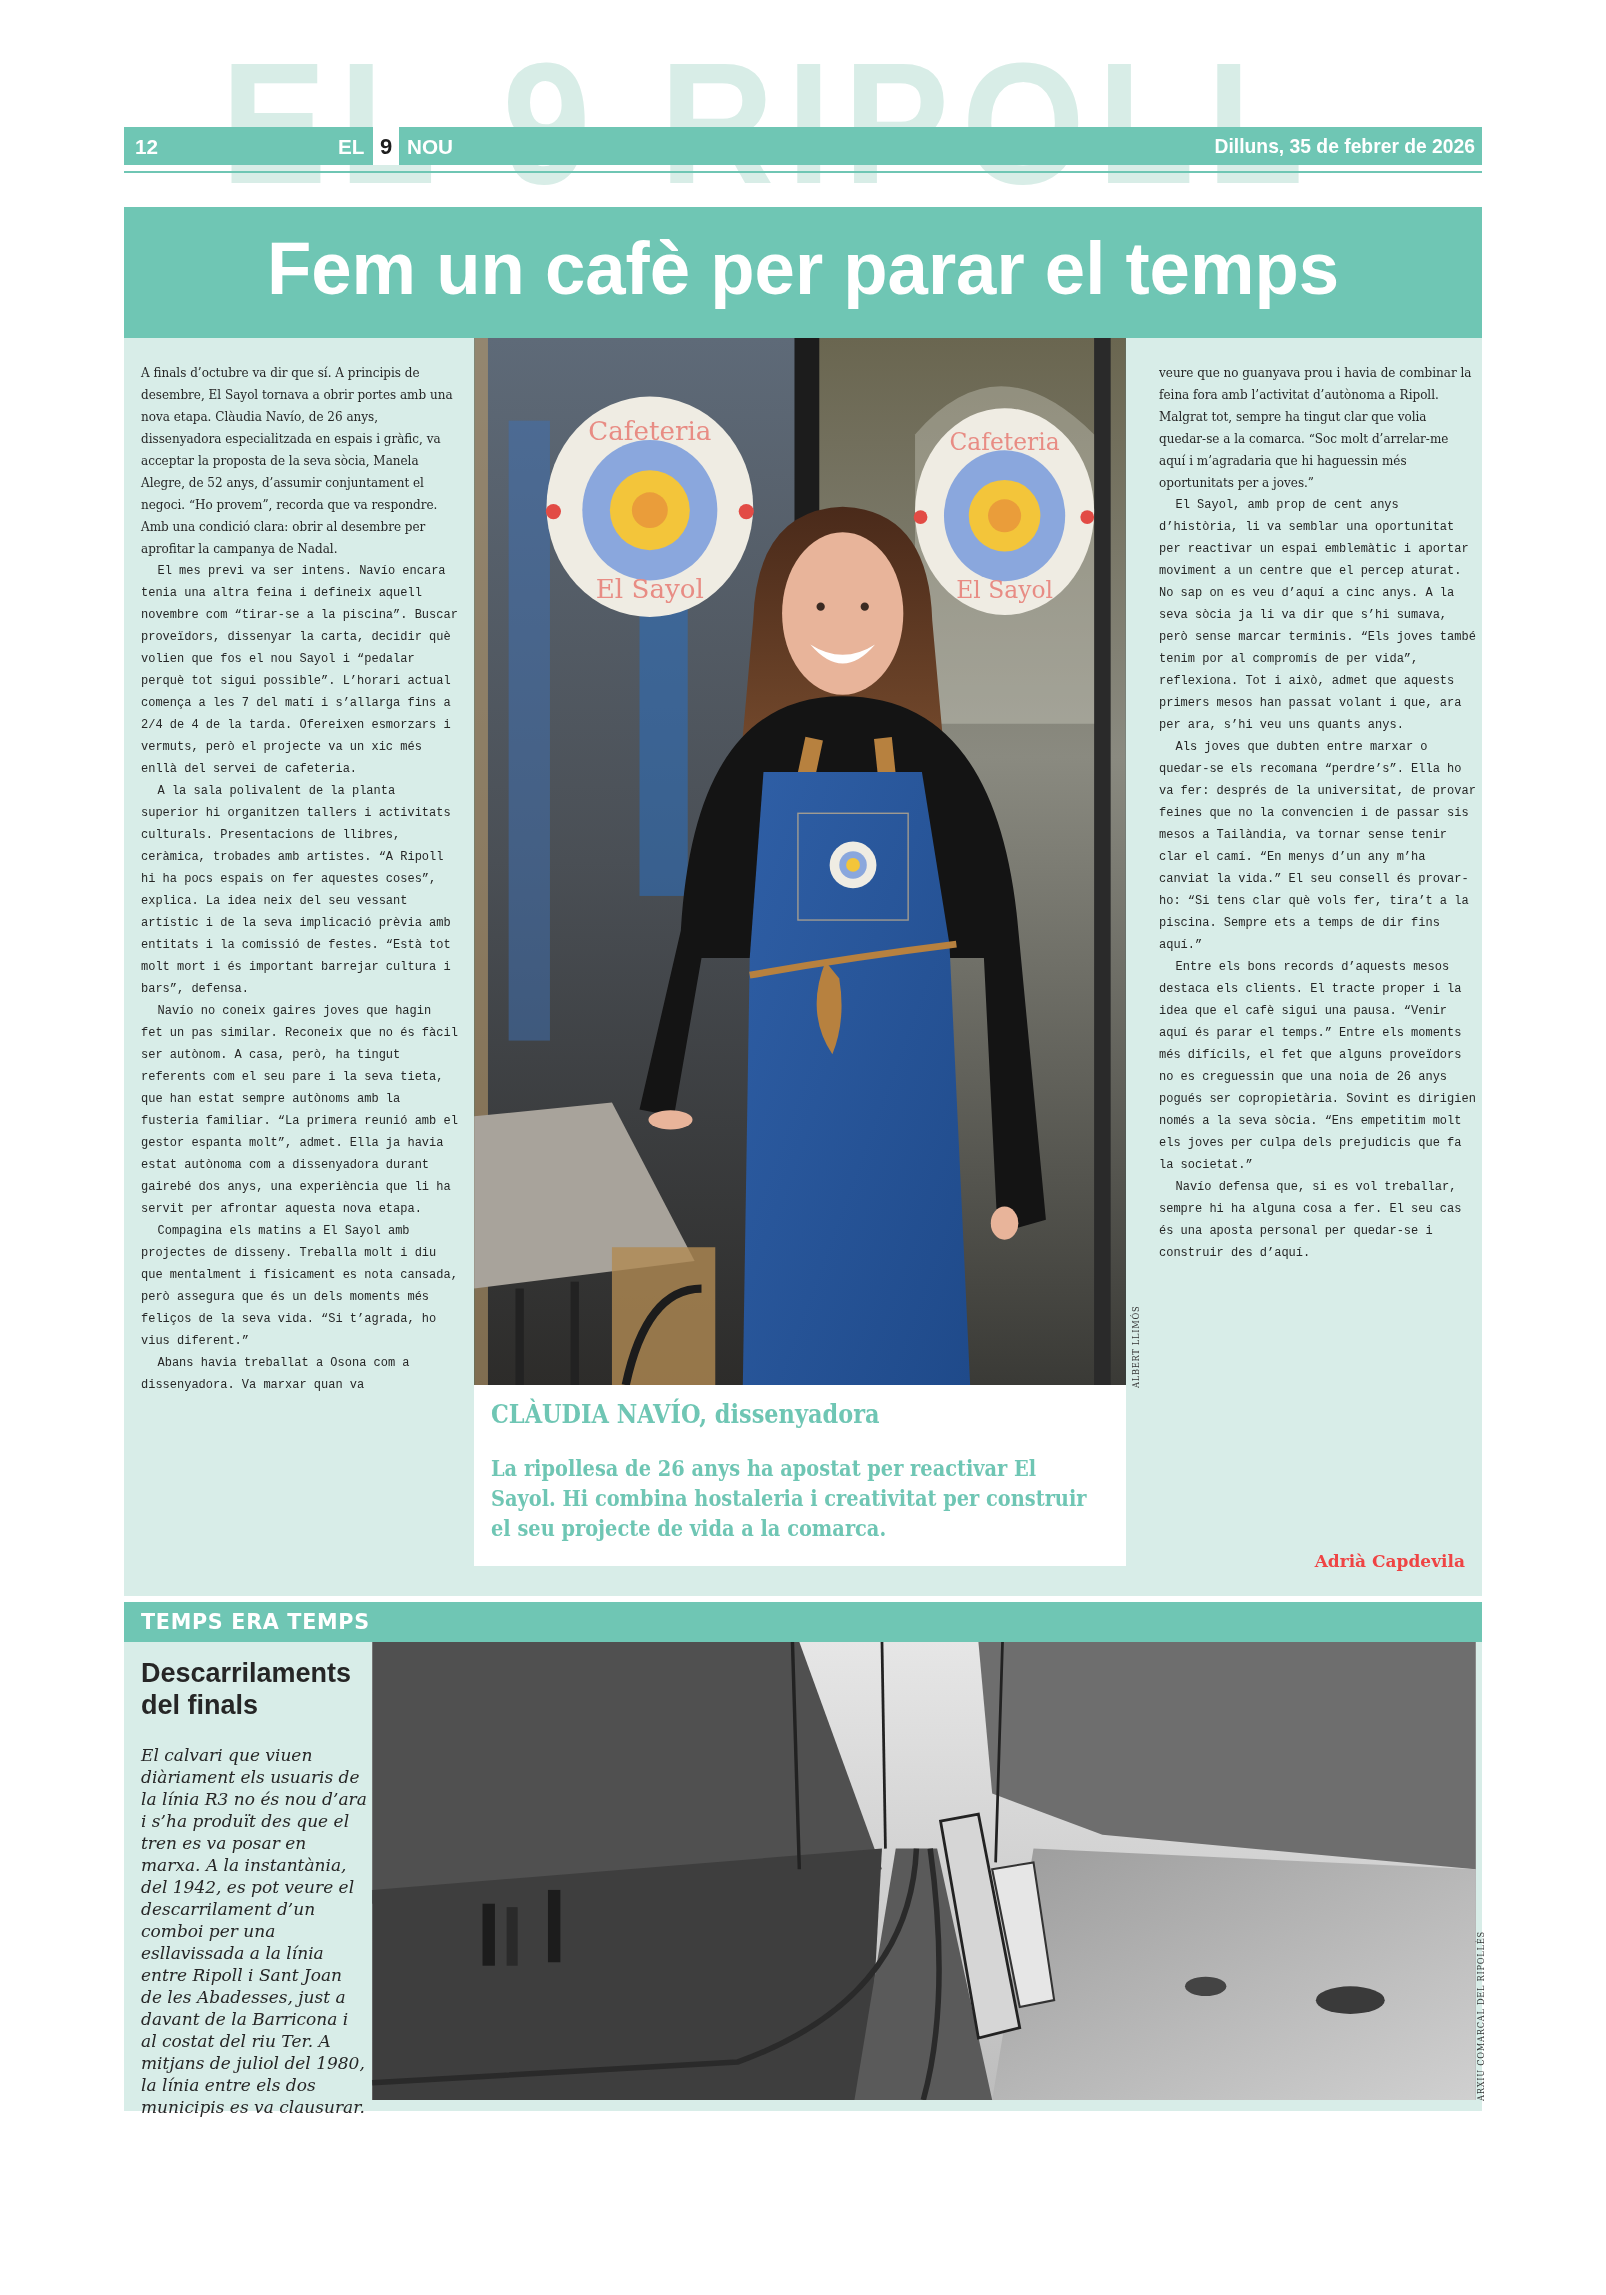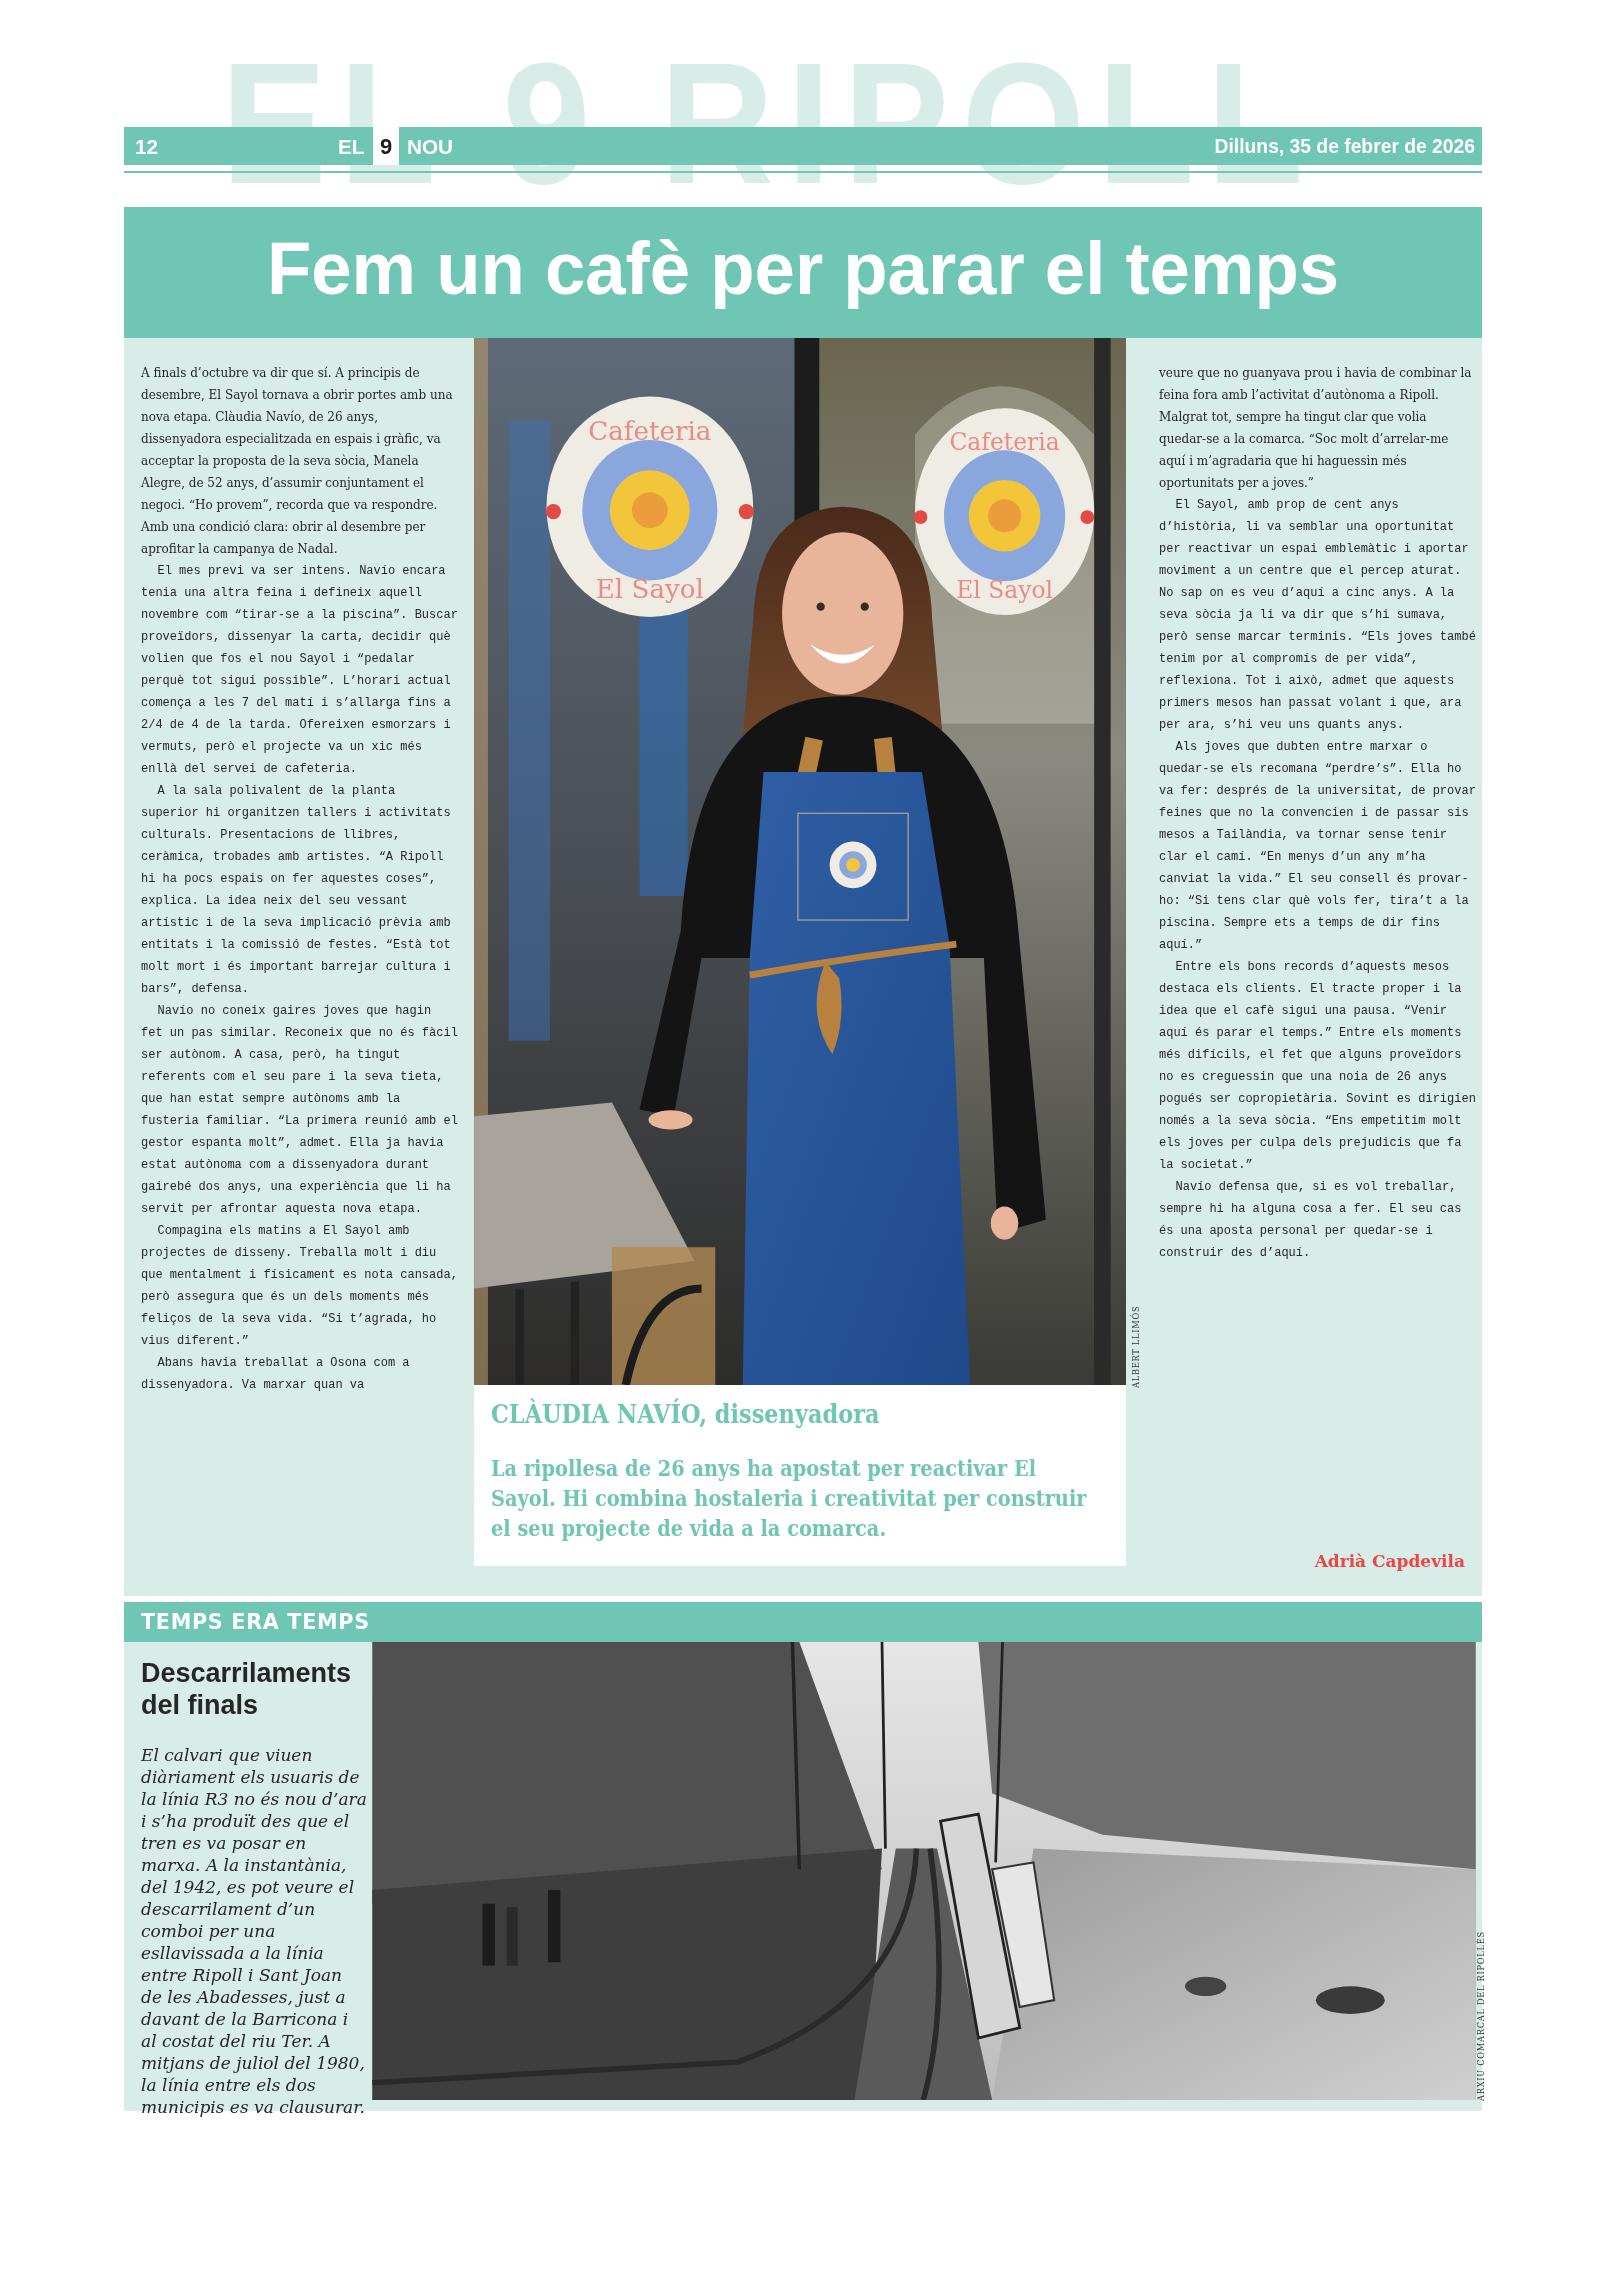--- a/index.html
+++ b/index.html
@@ -40,21 +40,21 @@
   .article-bg { left: 124px; top: 338px; width: 1358px; height: 1258px; background: #d8ede8; }
 
   .col { font-size: 12px; line-height: 22px; color: #262626; text-align: left; }
   .col p { margin: 0; text-indent: 0; }
   .col p + p { text-indent: 16.5px; font-family: Liberation Mono, monospace; }
   .col-left { left: 141px; top: 362px; width: 317px; }
   .col-right { left: 1159px; top: 362px; width: 317px; }
   .byline { right: 141px; top: 1551px; font-weight: 700; font-size: 17px; color: #ef4444; }
 
   
-  .photo { left: 474px; top: 338px; width: 652px; height: 1047px; overflow: hidden; background: #ec4899; }
+  .photo { left: 474px; top: 338px; width: 652px; height: 1047px; overflow: hidden; background: #14b8a6; }
   .photo-credit {
     left: 1126px; top: 1302px; width: 20.7px; height: 90px;
     font-size: 8.3px; letter-spacing: 0.7px; color: #333; writing-mode: vertical-rl; transform: rotate(180deg);
     display: flex; align-items: center; justify-content: center;
   }
   .caption-box { left: 474px; top: 1385px; width: 652px; height: 181px; background: #ffffff; }
   .cap-name { left: 491px; top: 1399px; font-size: 25.5px; font-weight: 700; color: #6fc6b4; letter-spacing: 0; transform: scaleX(0.88); transform-origin: left top; }
   .cap-text { left: 491px; top: 1453px; width: 689px; font-size: 22px; line-height: 30px; font-weight: 700; color: #6fc6b4; transform: scaleX(0.88); transform-origin: left top; }
 
   

